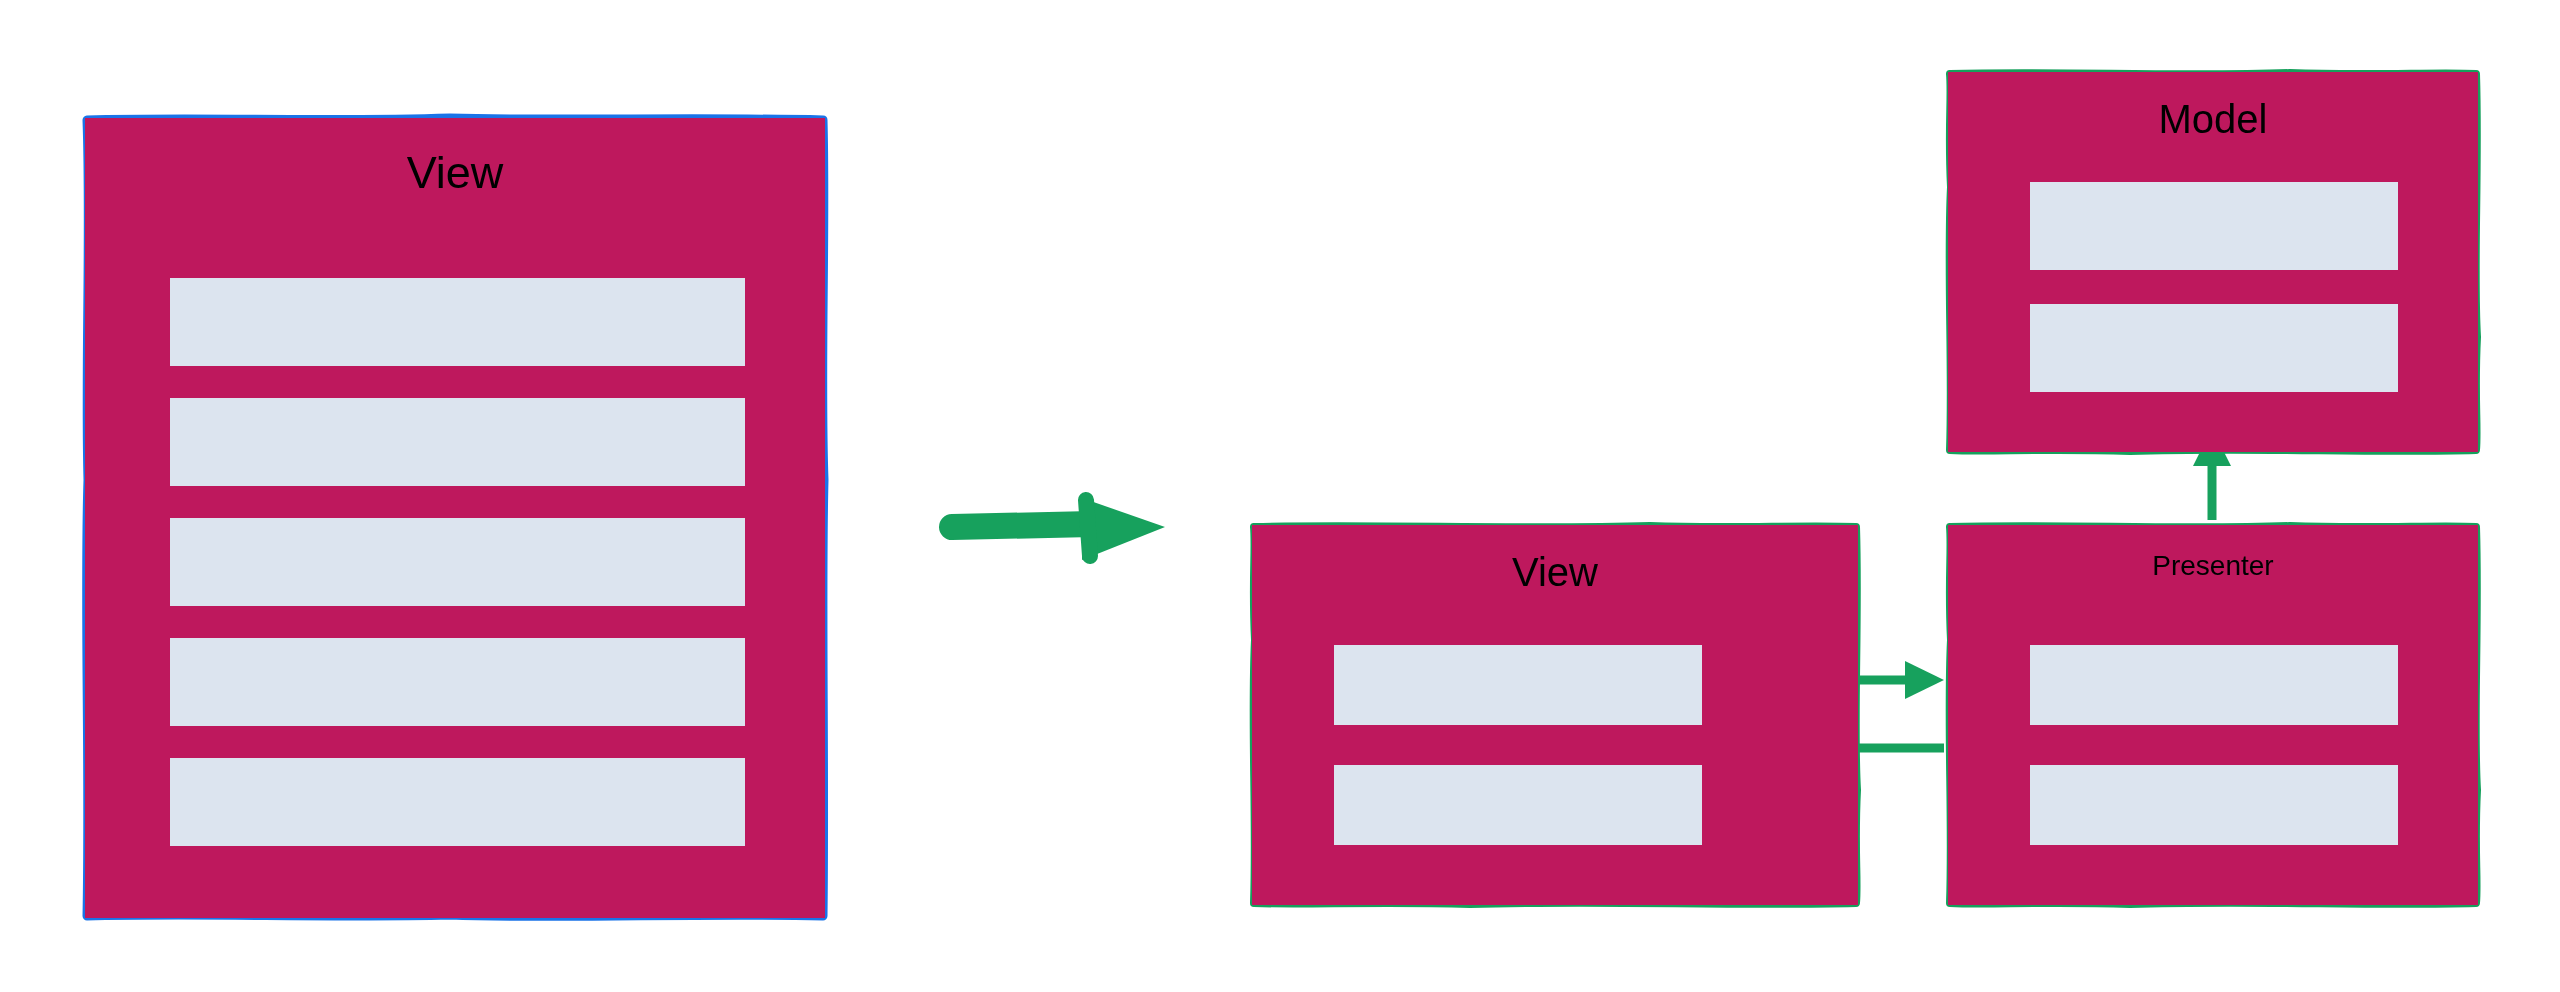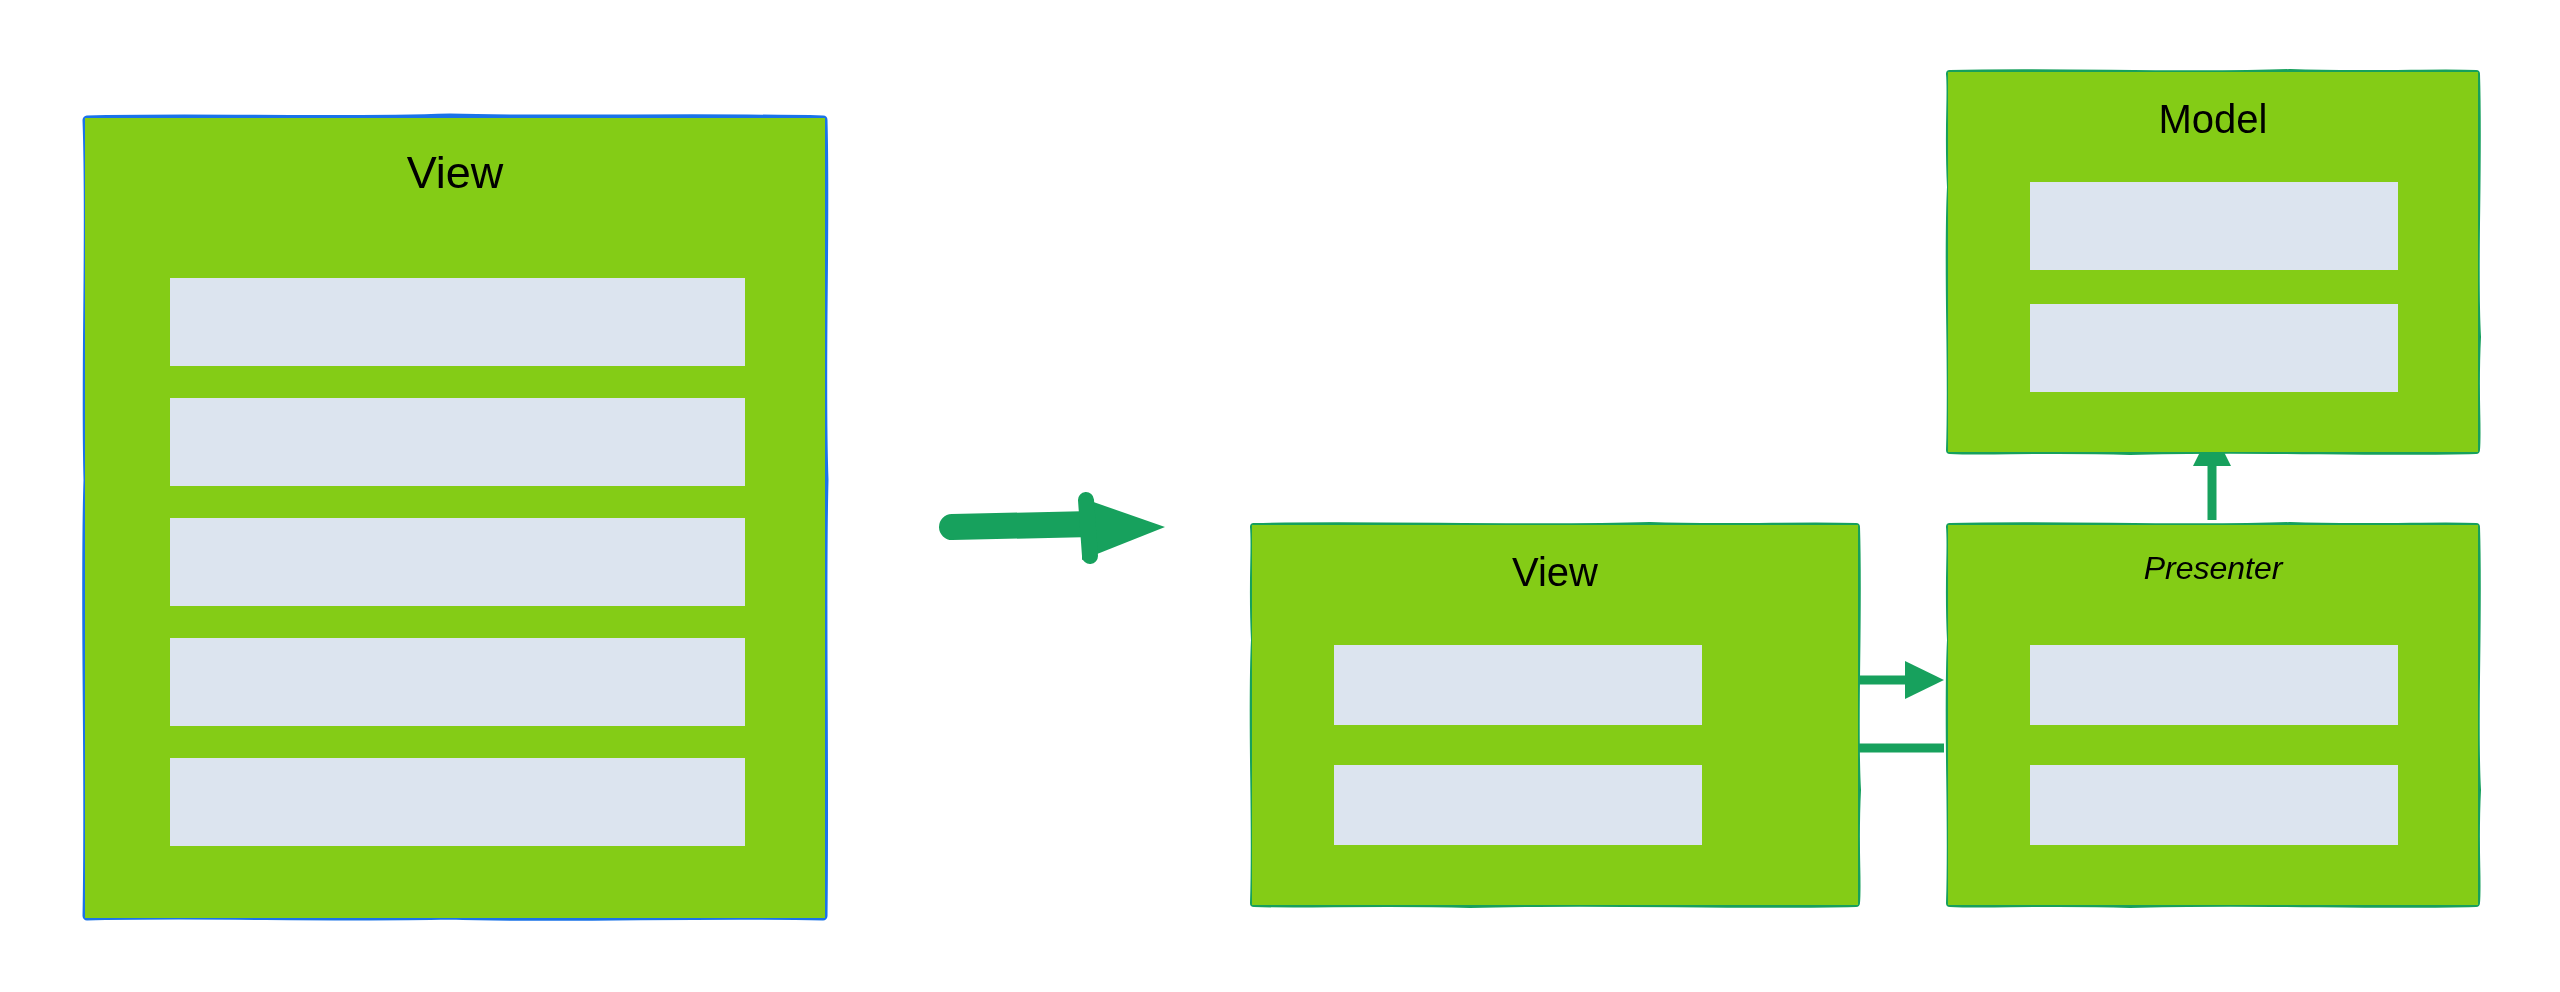--- a/index.html
+++ b/index.html
@@ -20,21 +20,21 @@
   .stage-svg {
     position: absolute;
     left: 0;
     top: 0;
     width: 2560px;
     height: 992px;
   }
   .panel {
     position: absolute;
     box-sizing: border-box;
-    background: #84cc16;
+    background: #be185d;
     padding-left: 40px;
   }
   .panel-title {
     position: absolute;
     left: 0;
     right: 0;
     text-align: center;
     color: #000000;
     font-weight: 400;
     line-height: 1;
@@ -68,22 +68,21 @@
   }
   
   #panel-presenter {
     left: 1948px;
     top: 525px;
     width: 530px;
     height: 380px;
   }
   #panel-presenter .panel-title {
     top: 27px;
-    font-size: 32px;
-    font-style: italic;
+    font-size: 28px;
   }
   
   #panel-model {
     left: 1948px;
     top: 72px;
     width: 530px;
     height: 380px;
   }
   #panel-model .panel-title {
     top: 27px;

